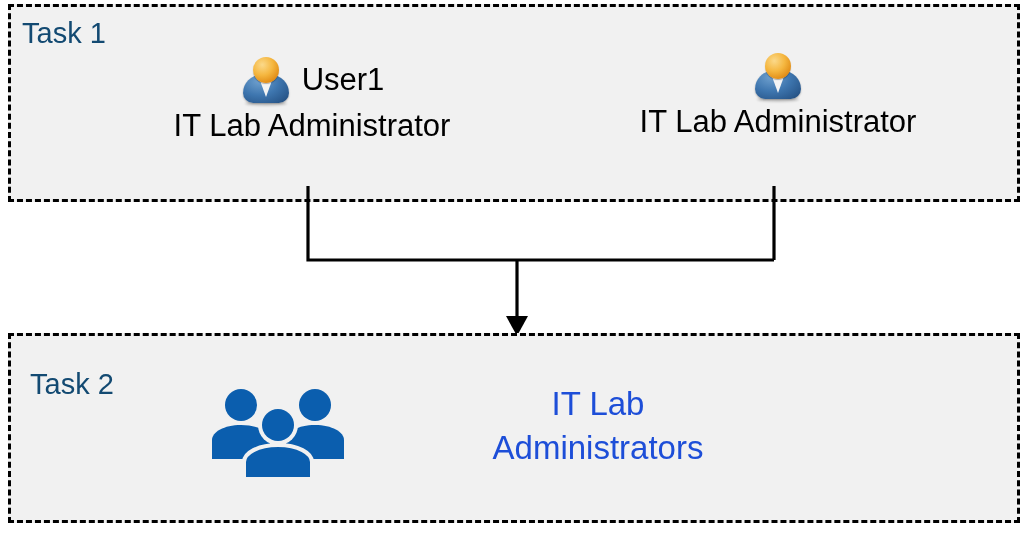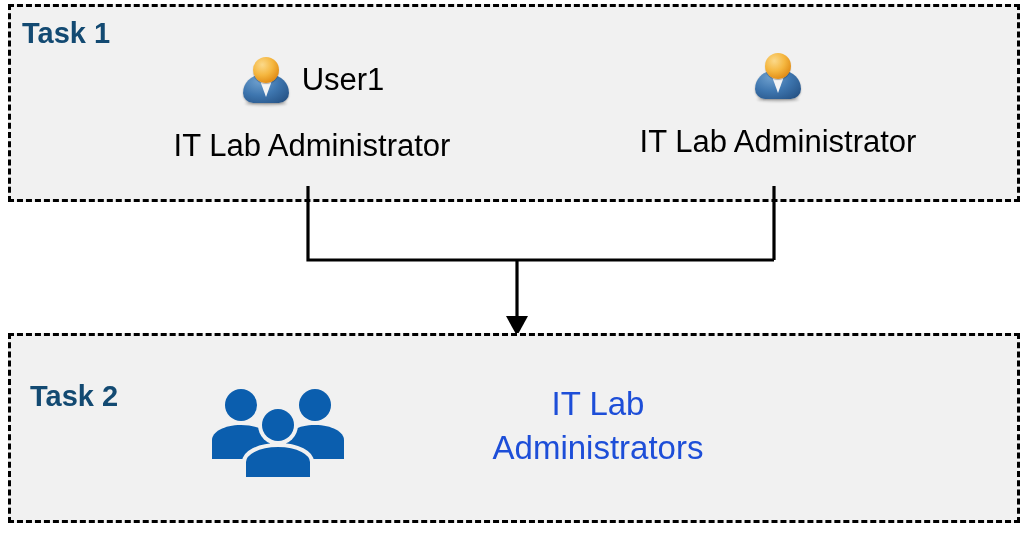--- a/index.html
+++ b/index.html
@@ -38,45 +38,45 @@
   #task2-box {
     left: 8px;
     top: 333px;
     width: 1012px;
     height: 190px;
   }
 
   .task-label {
     position: absolute;
     color: #134A72;
-    font-weight: bold;
+    font-weight: normal;
     font-size: 29px;
     letter-spacing: 0px;
     white-space: nowrap;
   }
   #task1-label { left: 22px; top: 17px; }
-  #task2-label { left: 30px; top: 380px; }
+  #task2-label { left: 30px; top: 368px; }
 
   
   .person {
     position: absolute;
     text-align: center;
     color: #000000;
     font-size: 31px;
     line-height: 1.30;
     white-space: nowrap;
   }
   .person-top {
     display: flex;
     align-items: center;
     justify-content: center;
     gap: 10px;
   }
   .person-name { display: inline-block; }
-  .person-role { display: block; margin-top: 20px; }
+  .person-role { display: block; }
 
   #person-user1 { left: 132px; top: 54px; width: 360px; }
   #person-guest { left: 592px; top: 50px; width: 372px; }
 
   
   .user-icon {
     position: relative;
     width: 52px;
     height: 52px;
     flex: 0 0 52px;

